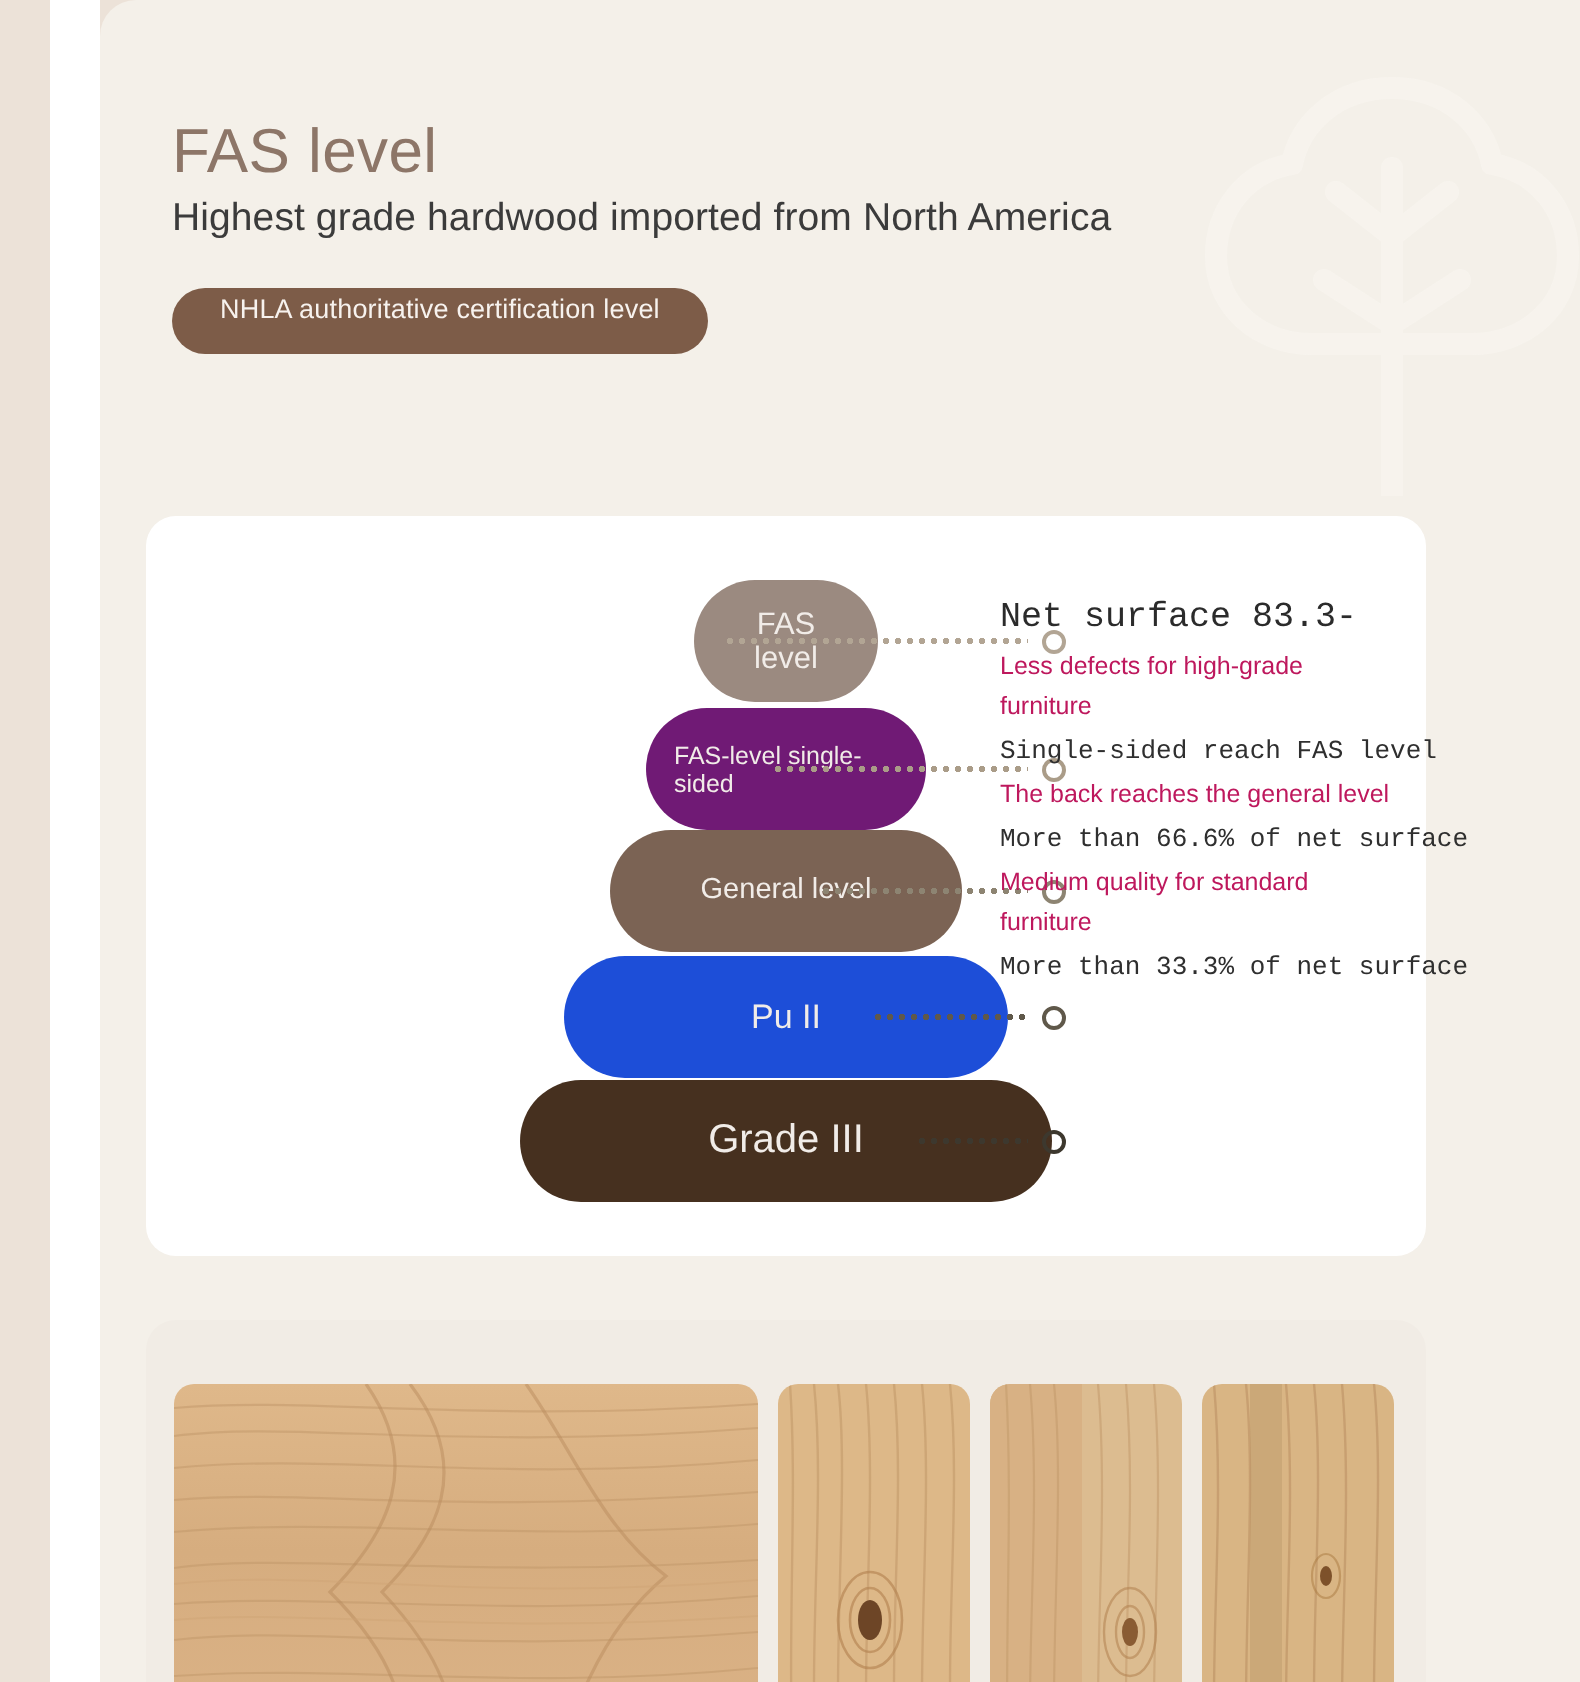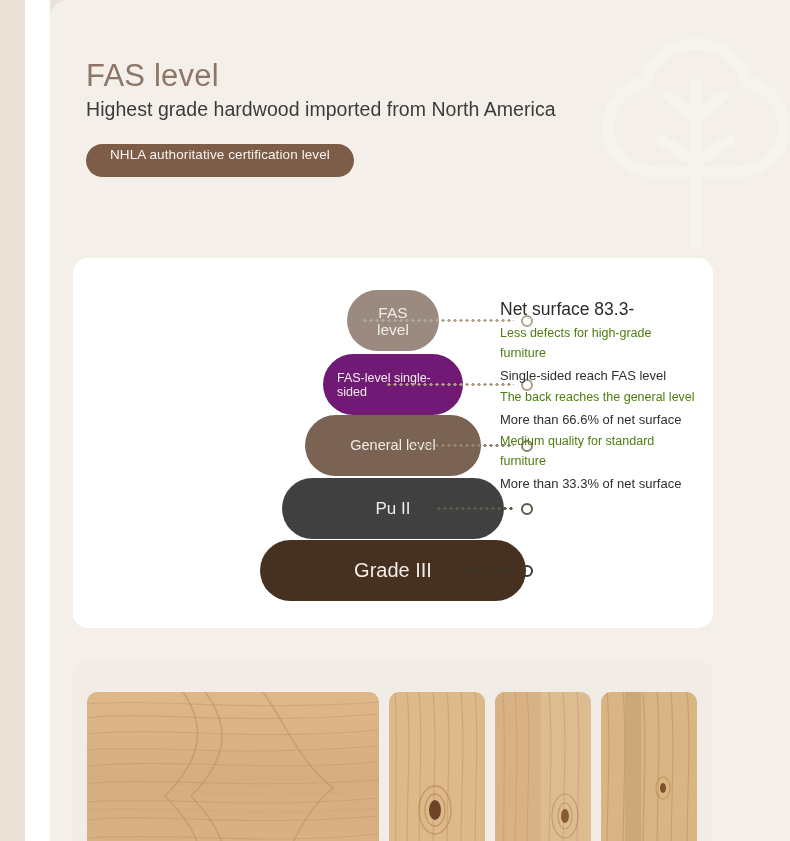--- a/index.html
+++ b/index.html
@@ -129,21 +129,21 @@
     line-height: 17px;
     display: flex;
     align-items: center;
     justify-content: center;
     text-align: center;
     padding: 0 14px;
   }
   .pyramid-pill.lvl0 { width: 92px;  background: #9b8a80; font-size: 15.5px; }
   .pyramid-pill.lvl1 { width: 140px; background: #701a75; justify-content: flex-start; text-align: left; padding-left: 14px; font-size: 12.5px; line-height: 14px; }
   .pyramid-pill.lvl2 { width: 176px; background: #7b6354; }
-  .pyramid-pill.lvl3 { width: 222px; background: #404040; font-size: 17px; }
+  .pyramid-pill.lvl3 { width: 222px; background: #1d4ed8; font-size: 17px; }
   .pyramid-pill.lvl4 { width: 266px; background: #46301f; font-size: 20px; }
 
   
   .connector {
     position: absolute;
     top: 50%;
     transform: translateY(-50%);
     right: 180px;
     height: 14px;
     display: flex;
@@ -181,28 +181,29 @@
     left: 427px;
     top: 38px;
     width: 200px;
   }
   .text-block { margin-bottom: 1px; }
   .text-block .headline {
     color: #2f2f2f;
     font-size: 13px;
     line-height: 23px;
     white-space: nowrap;
+    font-family: Liberation Mono, monospace;
   }
   .text-block.first .headline {
     font-size: 17.5px;
     line-height: 27px;
     color: #2b2b2b;
   }
   .text-block .sub {
-    color: #4d7c0f;
+    color: #be185d;
     font-size: 12.5px;
     line-height: 20px;
   }
 
   
   .gallery-card {
     position: absolute;
     left: 23px;
     top: 660px;
     width: 640px;

